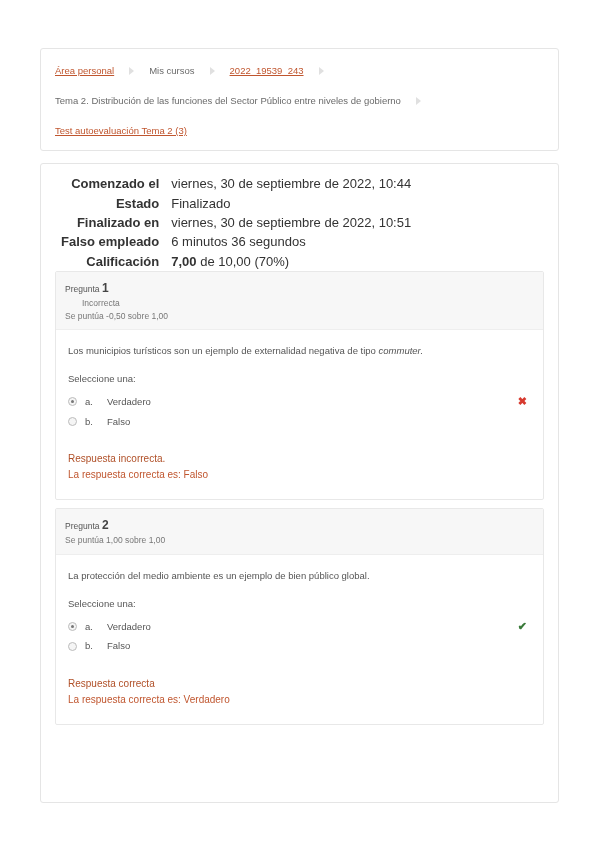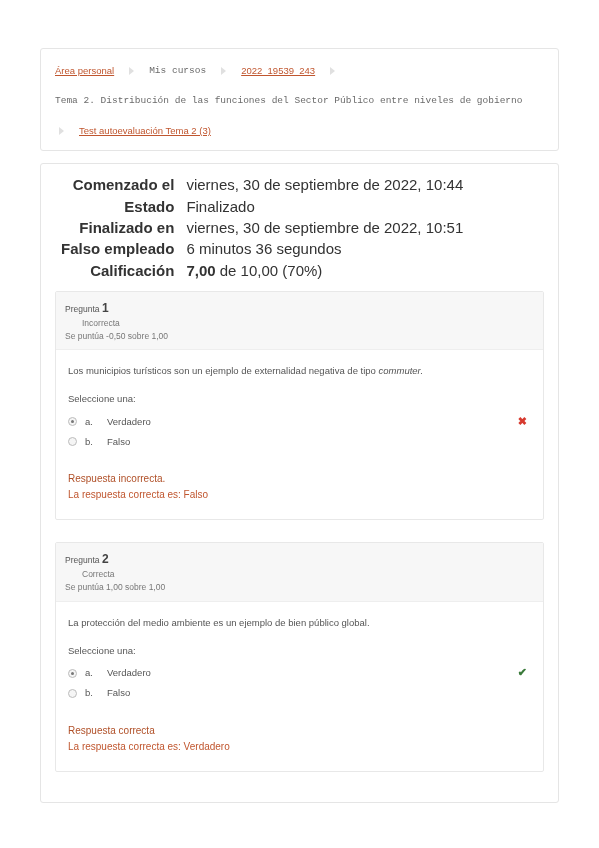--- a/index.html
+++ b/index.html
@@ -25,21 +25,21 @@
     align-items: center;
     gap: 11px;
     font-size: 9.5px;
     line-height: 2.0;
   }
   .bc-link {
     color: #c0562f;
     text-decoration: underline;
     cursor: pointer;
   }
-  .bc-plain { color: #6a6a6a; font-family: Liberation Mono, monospace; }
+  .bc-plain { color: #6a6a6a; }
   .bc-current {
     color: #c0562f;
     text-decoration: underline;
     cursor: pointer;
   }
   .bc-sep {
     width: 0; height: 0;
     border-top: 4px solid transparent;
     border-bottom: 4px solid transparent;
     border-left: 5px solid #e0e0e0;
@@ -60,35 +60,34 @@
   .content-scroll::-webkit-scrollbar { width: 14px; }
   .content-scroll::-webkit-scrollbar-track { background: #f0f0f0; }
   .content-scroll::-webkit-scrollbar-thumb { background: #c8c8c8; border-radius: 2px; }
   .content-scroll::-webkit-scrollbar-button {
     background: #f0f0f0; height: 14px;
   }
   .inner { padding: 10px 14px 60px 14px; }
   .summary-table {
     width: 100%;
     border-collapse: collapse;
-    font-size: 15px;
-    margin-bottom: 10px;
+    font-size: 13px;
   }
   .summary-table td { padding: 2.2px 6px; }
   .summary-table .label-cell {
     text-align: right;
     font-weight: 700;
     width: 110px;
     white-space: nowrap;
   }
   .summary-table .val-cell { text-align: left; }
   .q-block {
     border: 1px solid #e8e8e8;
     border-radius: 2px;
-    margin-bottom: 22px;
+    margin-bottom: 8px;
   }
   .q-head {
     background: #f7f7f7;
     border-bottom: 1px solid #eee;
     padding: 7px 9px 7px 9px;
     font-size: 8.5px;
     color: #666;
     line-height: 1.5;
   }
   .q-head .q-num { font-size: 8.5px; color: #555; }
@@ -228,21 +227,20 @@
             <div class="fb-status-wrong">Respuesta incorrecta.</div>
             <div class="fb-correct">La respuesta correcta es: Falso</div>
           </div>
         </div>
 
         <div class="q-block">
           <div class="q-head">
             <span class="q-num">
               <span>Pregunta</span> <b>2</b>
             </span>
-            <span class="q-state">Correcta</span>
             <span class="q-grade">Se puntúa 1,00 sobre 1,00</span>
           </div>
           <div class="q-body">
             <div class="q-text">
               <span>La protección del medio ambiente es un ejemplo de bien público global.</span>
             </div>
             <div class="q-prompt">Seleccione una:</div>
             <ul class="q-options">
               <li>
                 <span class="radio selected"></span>

